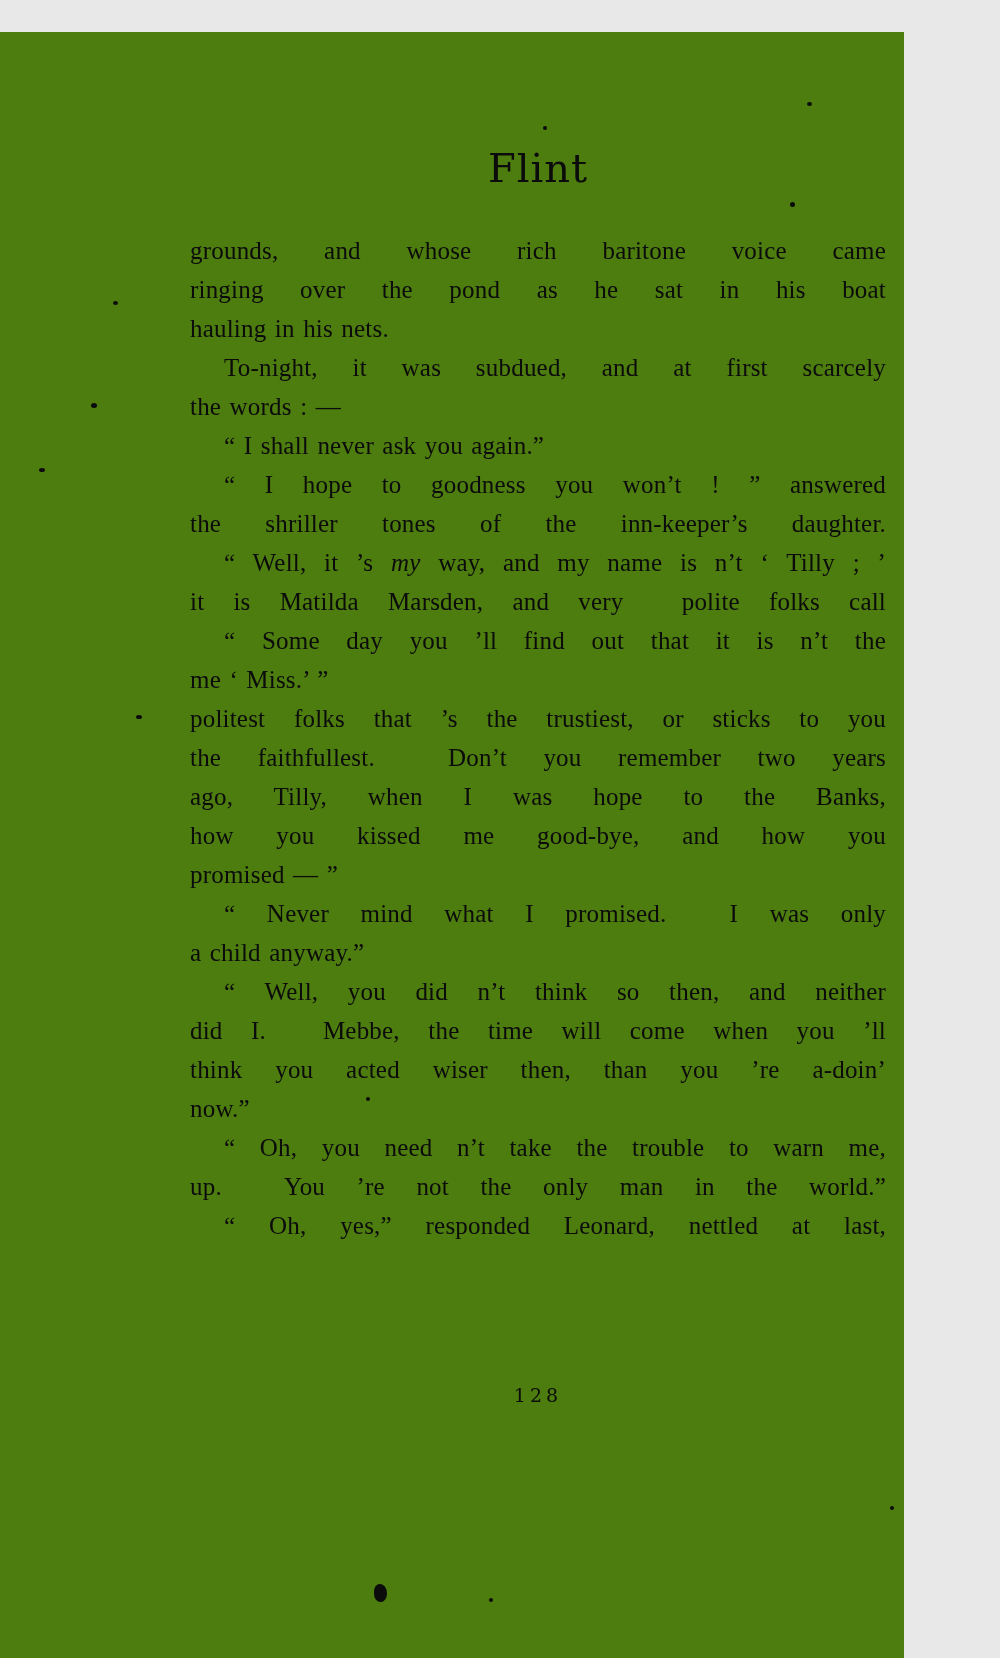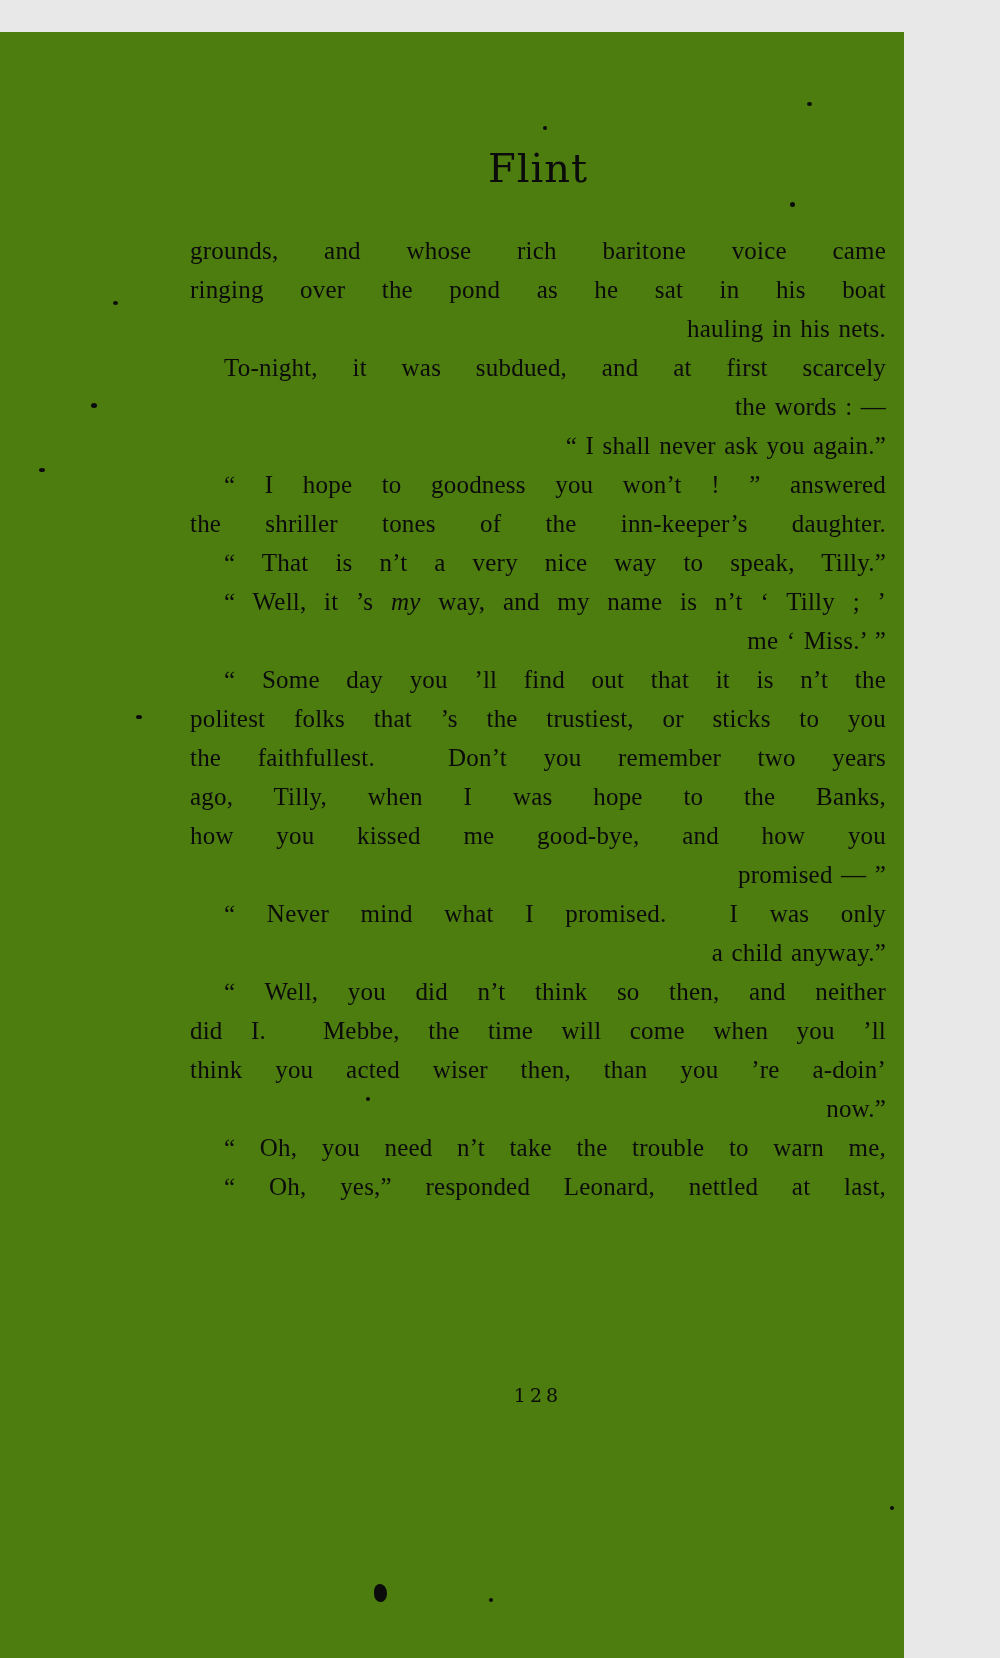--- a/index.html
+++ b/index.html
@@ -30,21 +30,21 @@
     width: 696px;
     font-size: 25px;
     letter-spacing: 0.2px;
     word-spacing: 2px;
     font-family: Liberation Serif, serif;
   }
   #body-text .line {
     height: 39px;
     line-height: 39px;
     white-space: nowrap;
-    text-align: right;
+    text-align: left;
   }
   #body-text .line.j {
     white-space: normal;
     text-align: justify;
     text-align-last: justify;
   }
   #body-text .line.ind { padding-left: 34px; }
   #body-text .line.ind.j { padding-left: 0; margin-left: 34px; }
   #body-text em { font-style: italic; }
   #folio {
@@ -70,36 +70,37 @@
 
   <div id="body-text">
       <div class="line j"><span>grounds, and whose rich baritone voice came</span></div>
       <div class="line j"><span>ringing over the pond as he sat in his boat</span></div>
       <div class="line"><span>hauling in his nets.</span></div>
       <div class="line j ind"><span>To-night, it was subdued, and at first scarcely</span></div>
       <div class="line"><span>the words : —</span></div>
       <div class="line ind"><span>“ I shall never ask you again.”</span></div>
       <div class="line j ind"><span>“ I hope to goodness you won’t ! ” answered</span></div>
       <div class="line j"><span>the shriller tones of the inn-keeper’s daughter.</span></div>
-      <div class="line j ind"><span>“ That is n’t a very nice way to speak, Tilly.”</span></div>
       <div class="line j ind"><span>“ Well, it ’s </span><em>my</em><span> way, and my name is n’t ‘ Tilly ; ’</span></div>
+      <div class="line j"><span>it is Matilda Marsden, and very&nbsp; polite folks call</span></div>
+      <div class="line j ind"><span>“ Some day you ’ll find out that it is n’t the</span></div>
       <div class="line"><span>me ‘ Miss.’ ”</span></div>
-      <div class="line j ind"><span>“ Some day you ’ll find out that it is n’t the</span></div>
       <div class="line j"><span>politest folks that ’s the trustiest, or sticks to you</span></div>
       <div class="line j"><span>the faithfullest.&nbsp; Don’t you remember two years</span></div>
       <div class="line j"><span>ago, Tilly, when I was hope to the Banks,</span></div>
       <div class="line j"><span>how you kissed me good-bye, and how you</span></div>
       <div class="line"><span>promised — ”</span></div>
       <div class="line j ind"><span>“ Never mind what I promised.&nbsp; I was only</span></div>
       <div class="line"><span>a child anyway.”</span></div>
       <div class="line j ind"><span>“ Well, you did n’t think so then, and neither</span></div>
       <div class="line j"><span>did I.&nbsp; Mebbe, the time will come when you ’ll</span></div>
       <div class="line j"><span>think you acted wiser then, than you ’re a-doin’</span></div>
       <div class="line"><span>now.”</span></div>
       <div class="line j ind"><span>“ Oh, you need n’t take the trouble to warn me,</span></div>
+      <div class="line j"><span>up.&nbsp; You ’re not the only man in the world.”</span></div>
       <div class="line j ind"><span>“ Oh, yes,” responded Leonard, nettled at last,</span></div>
     </div>
 
   <div id="folio">128</div>
 <div class="artifact dot" style="left: 543px; top: 94px; width: 4px; height: 4px;"></div>
     <div class="artifact dot" style="left: 807px; top: 70px; width: 5px; height: 4px;"></div>
     <div class="artifact dot" style="left: 924px; top: 71px; width: 5px; height: 5px;"></div>
     <div class="artifact dot" style="left: 790px; top: 170px; width: 5px; height: 5px;"></div>
     <div class="artifact dot" style="left: 983px; top: 256px; width: 4px; height: 5px;"></div>
     <div class="artifact dot" style="left: 113px; top: 269px; width: 5px; height: 4px;"></div>

